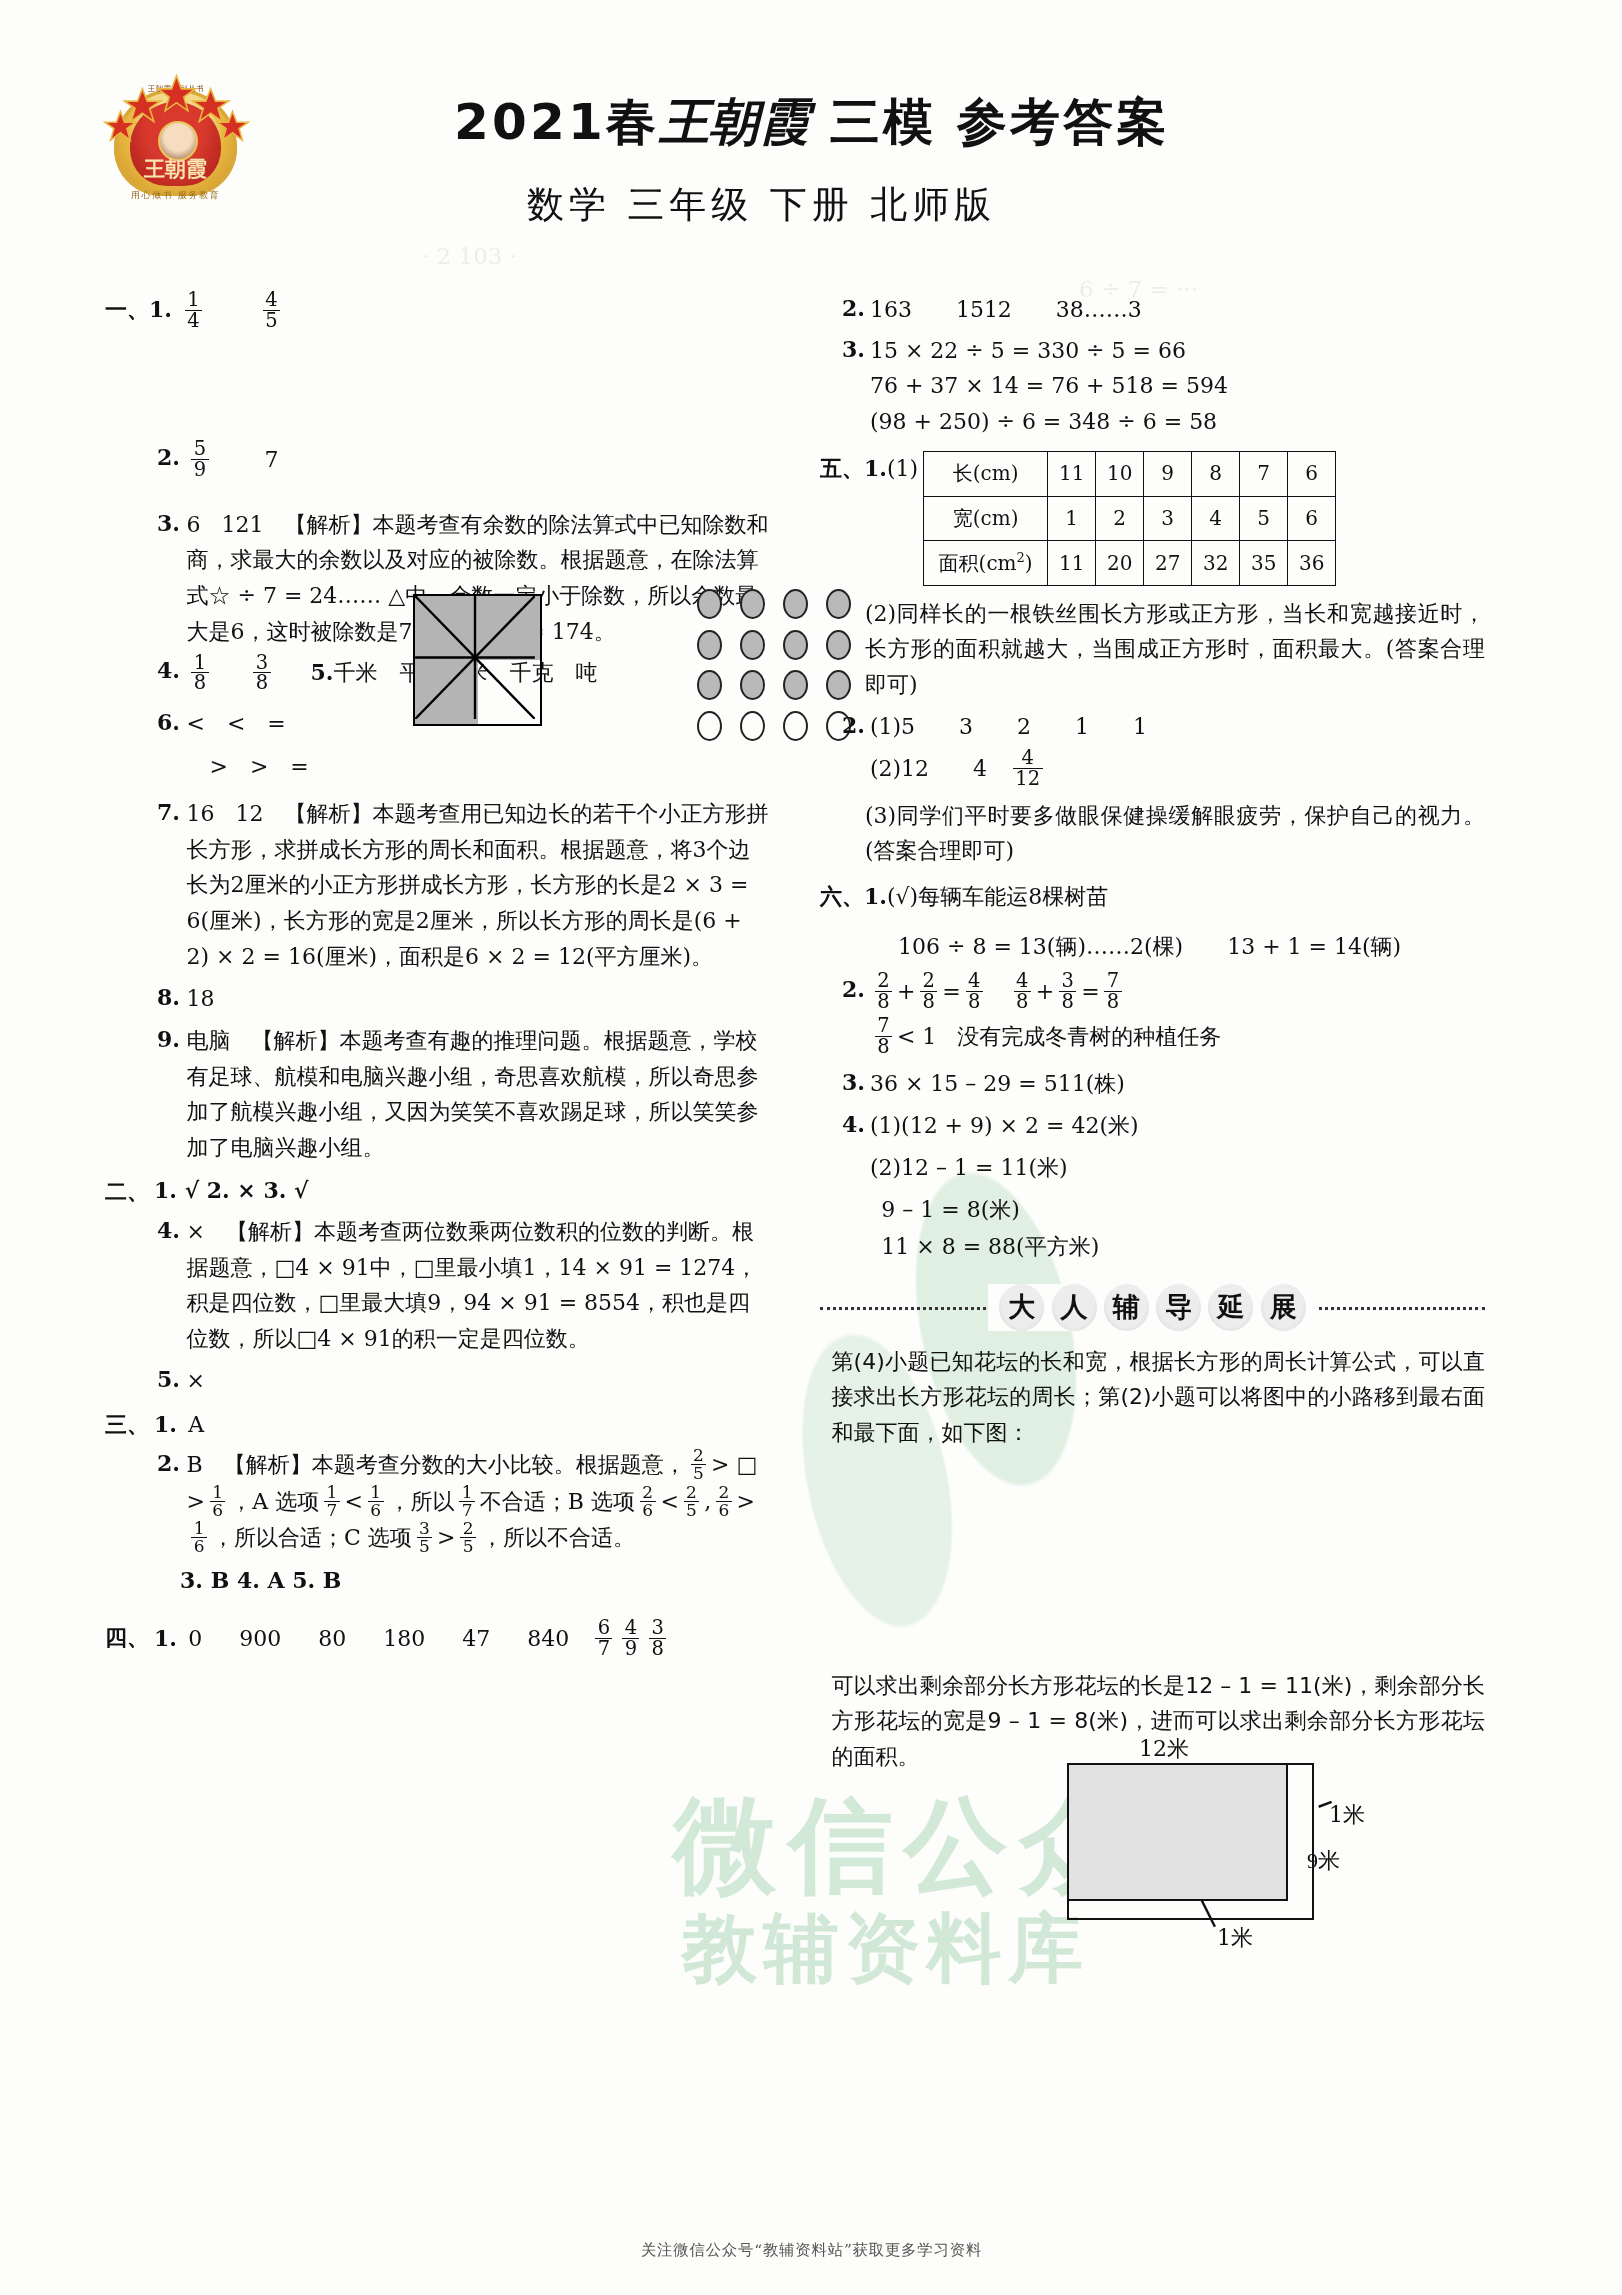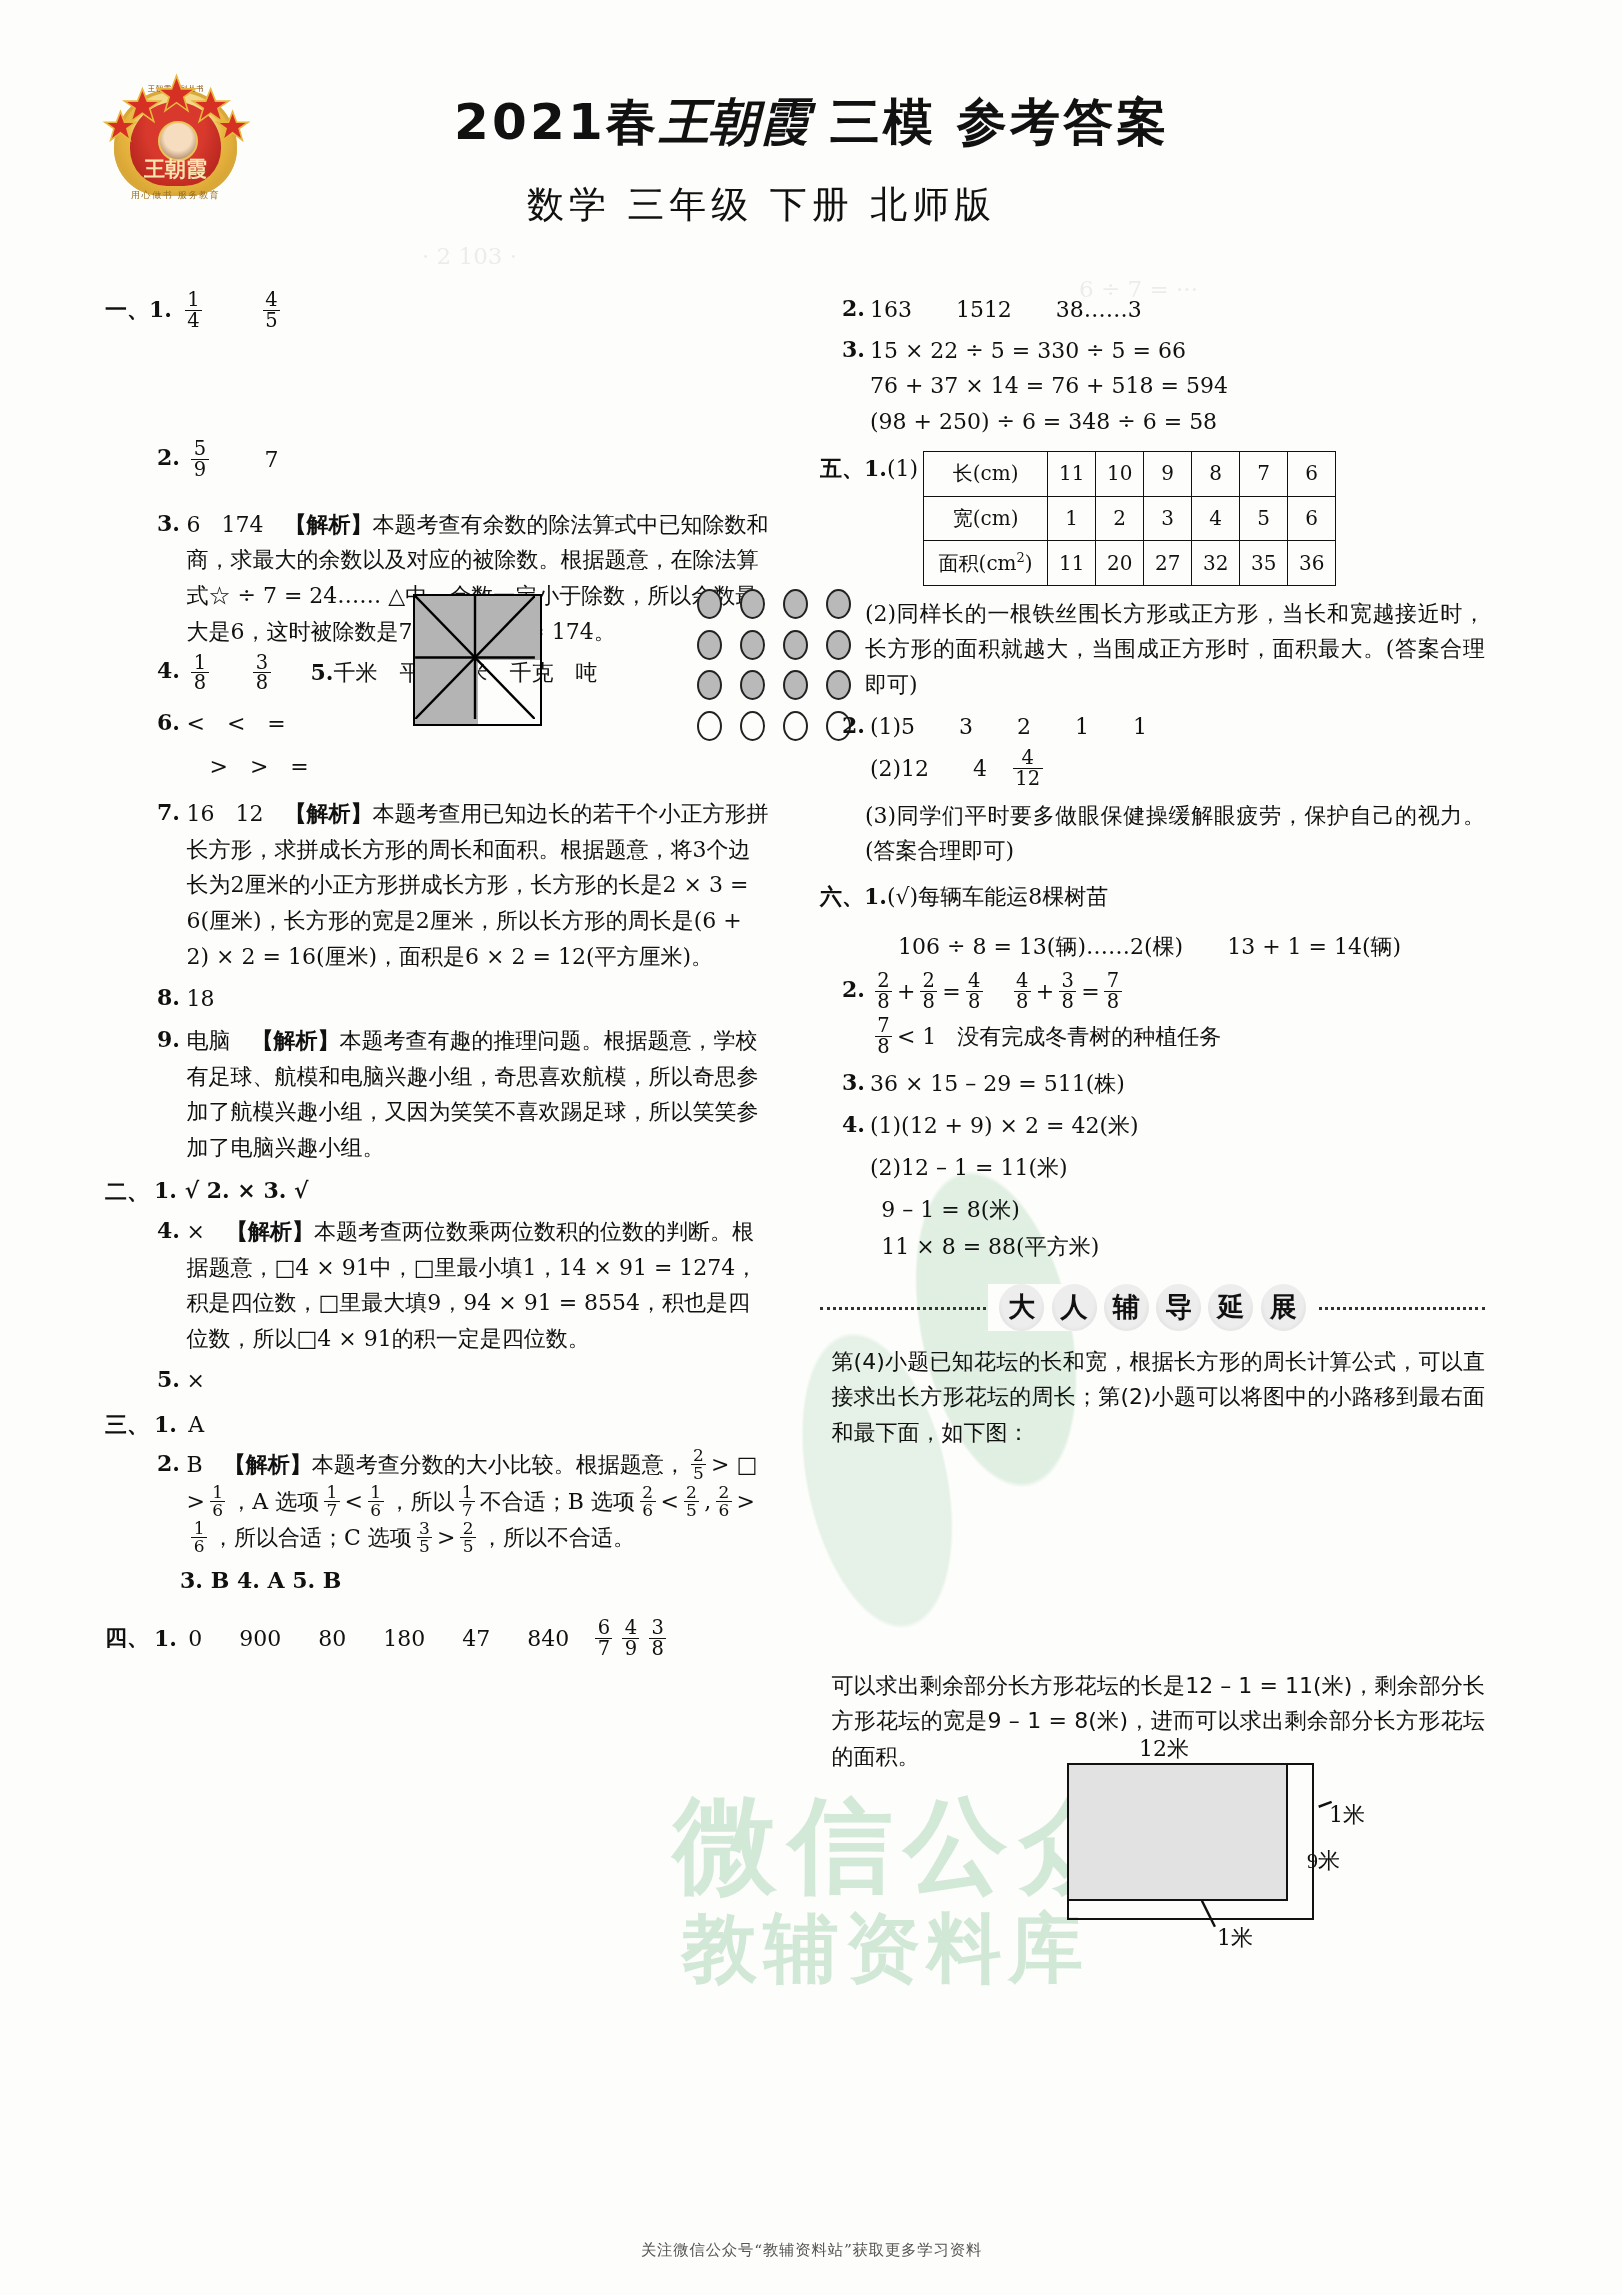--- a/index.html
+++ b/index.html
@@ -98,21 +98,21 @@
 
   .row{display:flex;align-items:flex-start;margin-bottom:4.9px;}
   .lbl{
     font-weight:bold;font-size:22px;white-space:nowrap;
     flex:0 0 auto;padding-top:3.2px;
   }
   .lbl-wide{min-width:75px;}
   .lbl-num{min-width:45px;text-align:right;padding-right:4.9px;}
   .body{font-size:22px;line-height:1.62;flex:1 1 auto;}
   .para{font-size:22px;line-height:1.62;text-align:justify;}
-  .analysis{font-weight:bold;}
+  .analysis{font-weight:normal;}
   .sp{display:inline-block;width:21px;}
   .sp-s{display:inline-block;width:11.4px;}
   .sp-l{display:inline-block;width:37px;}
 
   
   .fr{display:inline-flex;flex-direction:column;align-items:center;
       vertical-align:middle;line-height:1;margin:0 4.9px;position:relative;top:-1.6px;}
   .fr .n{font-size:19.5px;padding:0 2.4px;}
   .fr .d{font-size:19.5px;padding:0 2.4px;border-top:1.6px solid #111;}
   .fr-s .n,.fr-s .d{font-size:17px;}
@@ -271,21 +271,21 @@
       <span class="sp-l"></span>
       <span>7</span>
     </div>
   </div>
 
   <div style="height:21px;"></div>
 
   <div class="row">
     <div class="lbl lbl-wide" style="text-align:right;padding-right:6.5px;">3.</div>
     <div class="body">
-      <span>6</span><span class="sp"></span><span>174</span><span class="sp"></span><span class="analysis">【解析】</span><span>本题考查有余数的除法算式中已知除数和商，求最大的余数以及对应的被除数。根据题意，在除法算式☆ ÷ 7 = 24…… △中，余数一定小于除数，所以余数最大是6，这时被除数是7 × 24 + 6 = 174。</span>
+      <span>6</span><span class="sp"></span><span>121</span><span class="sp"></span><span class="analysis">【解析】</span><span>本题考查有余数的除法算式中已知除数和商，求最大的余数以及对应的被除数。根据题意，在除法算式☆ ÷ 7 = 24…… △中，余数一定小于除数，所以余数最大是6，这时被除数是7 × 24 + 6 = 174。</span>
     </div>
   </div>
 
   <div class="row" style="margin-top:4.9px;">
     <div class="lbl lbl-wide" style="text-align:right;padding-right:6.5px;">4.</div>
     <div class="body">
       <span class="fr">
         <span class="n">1</span>
         <span class="d">8</span>
       </span>

